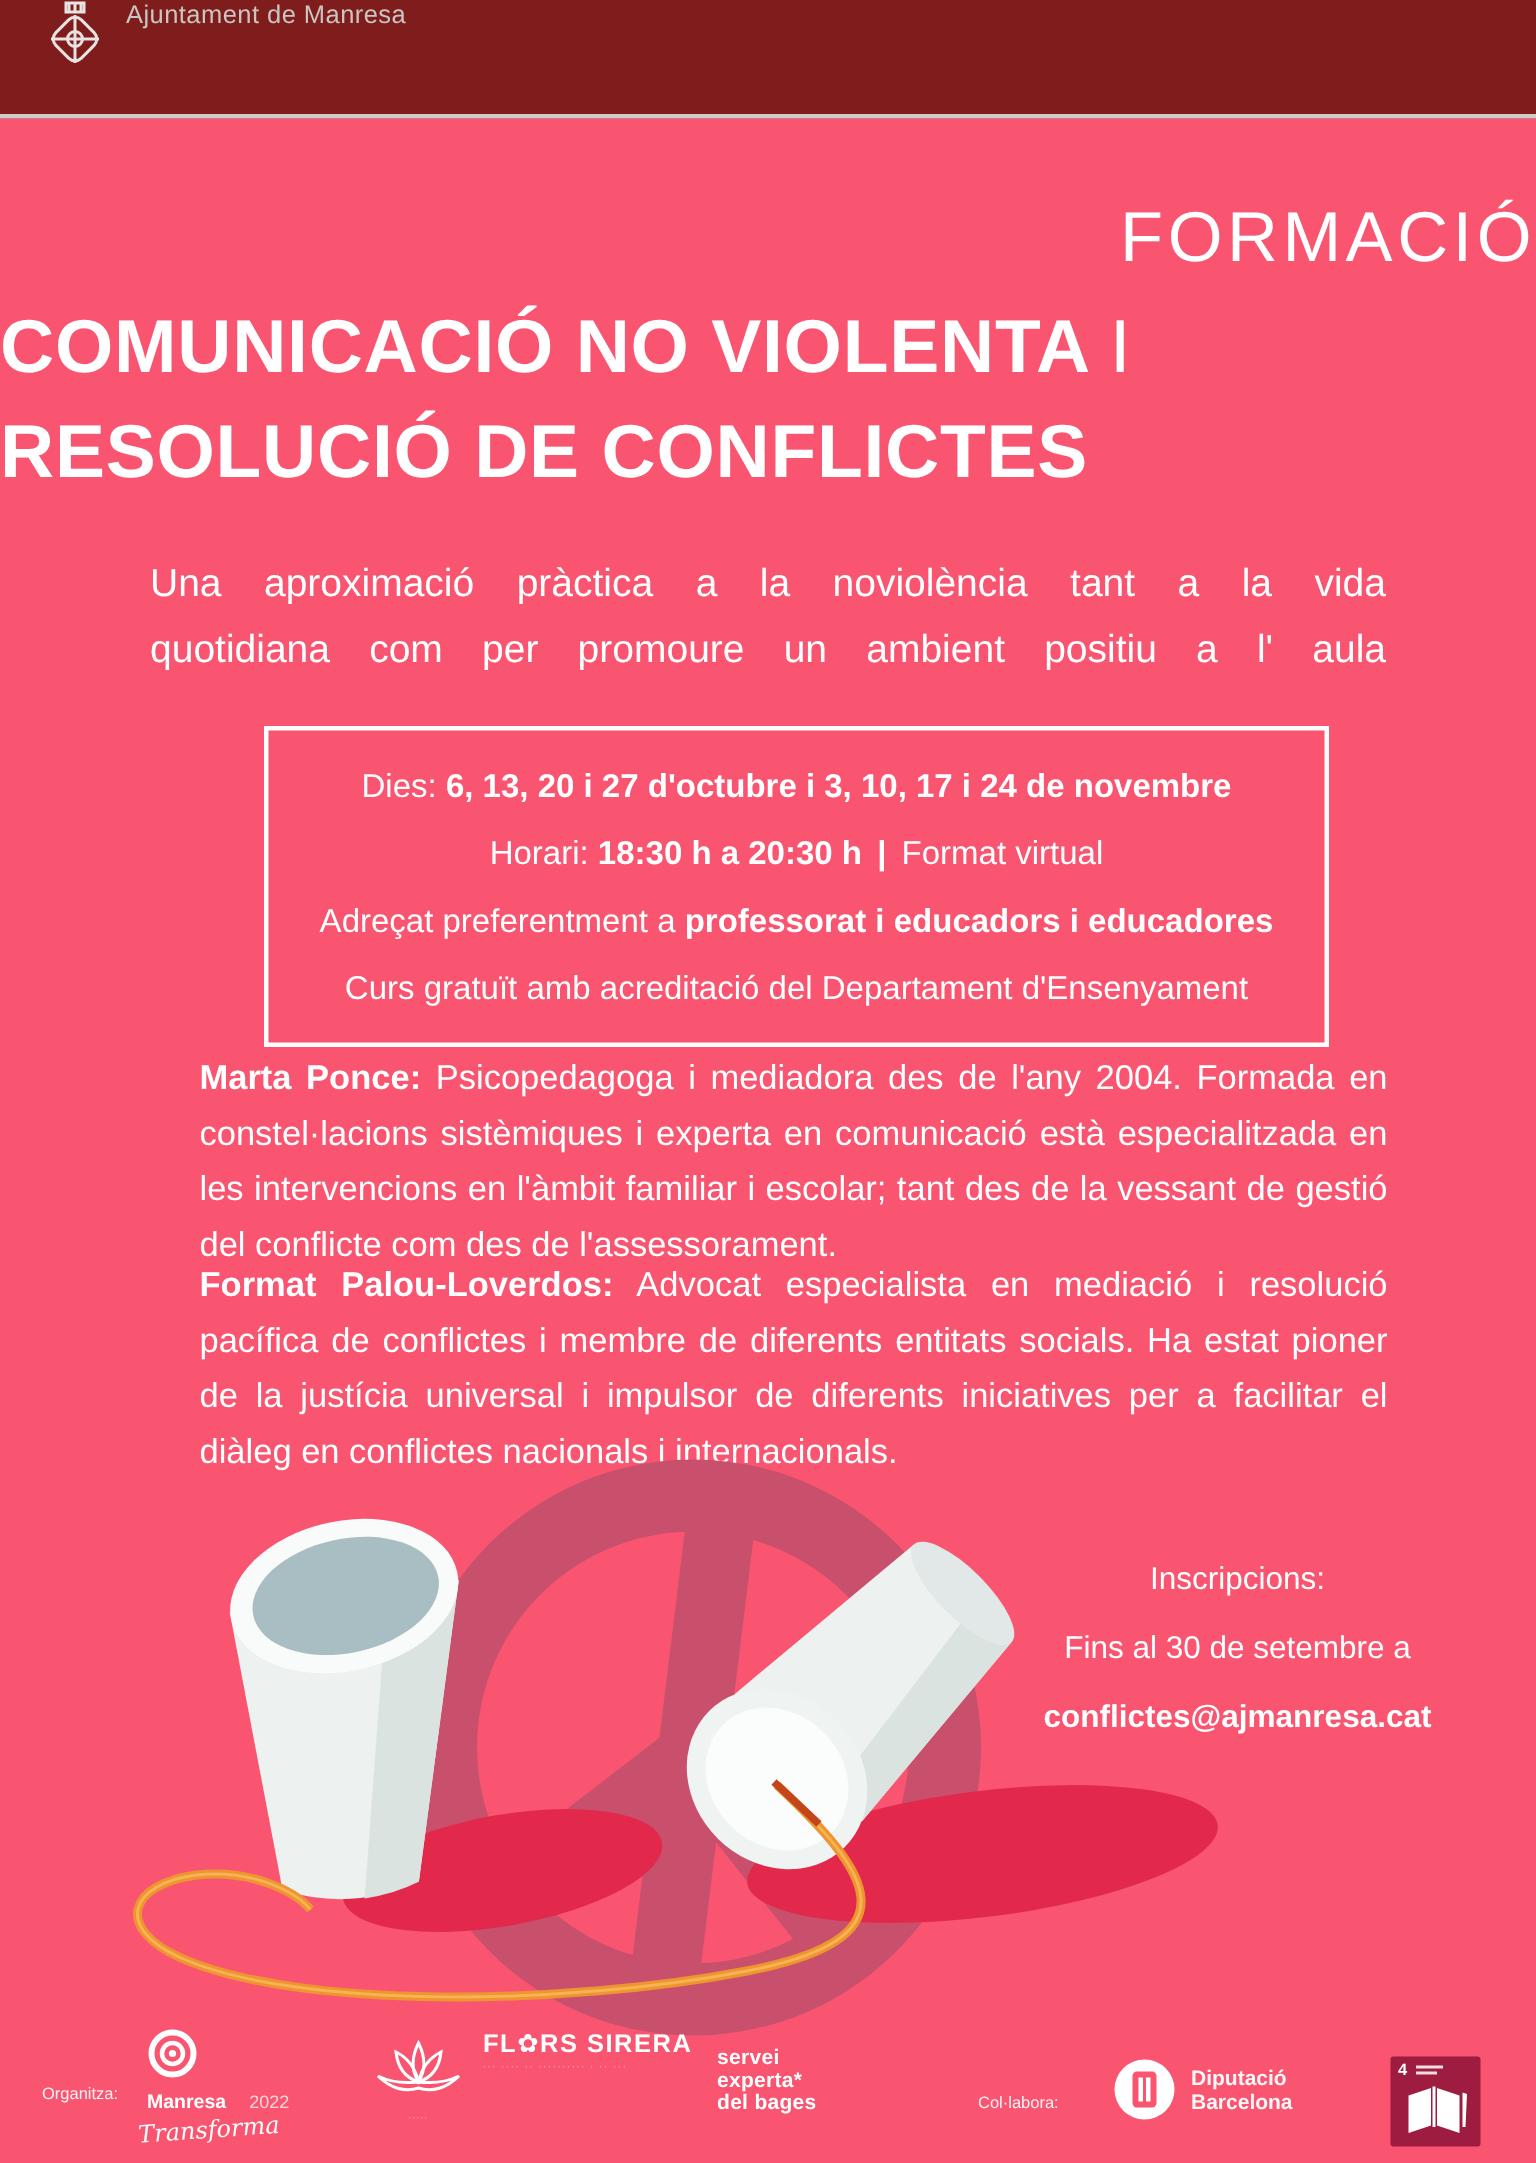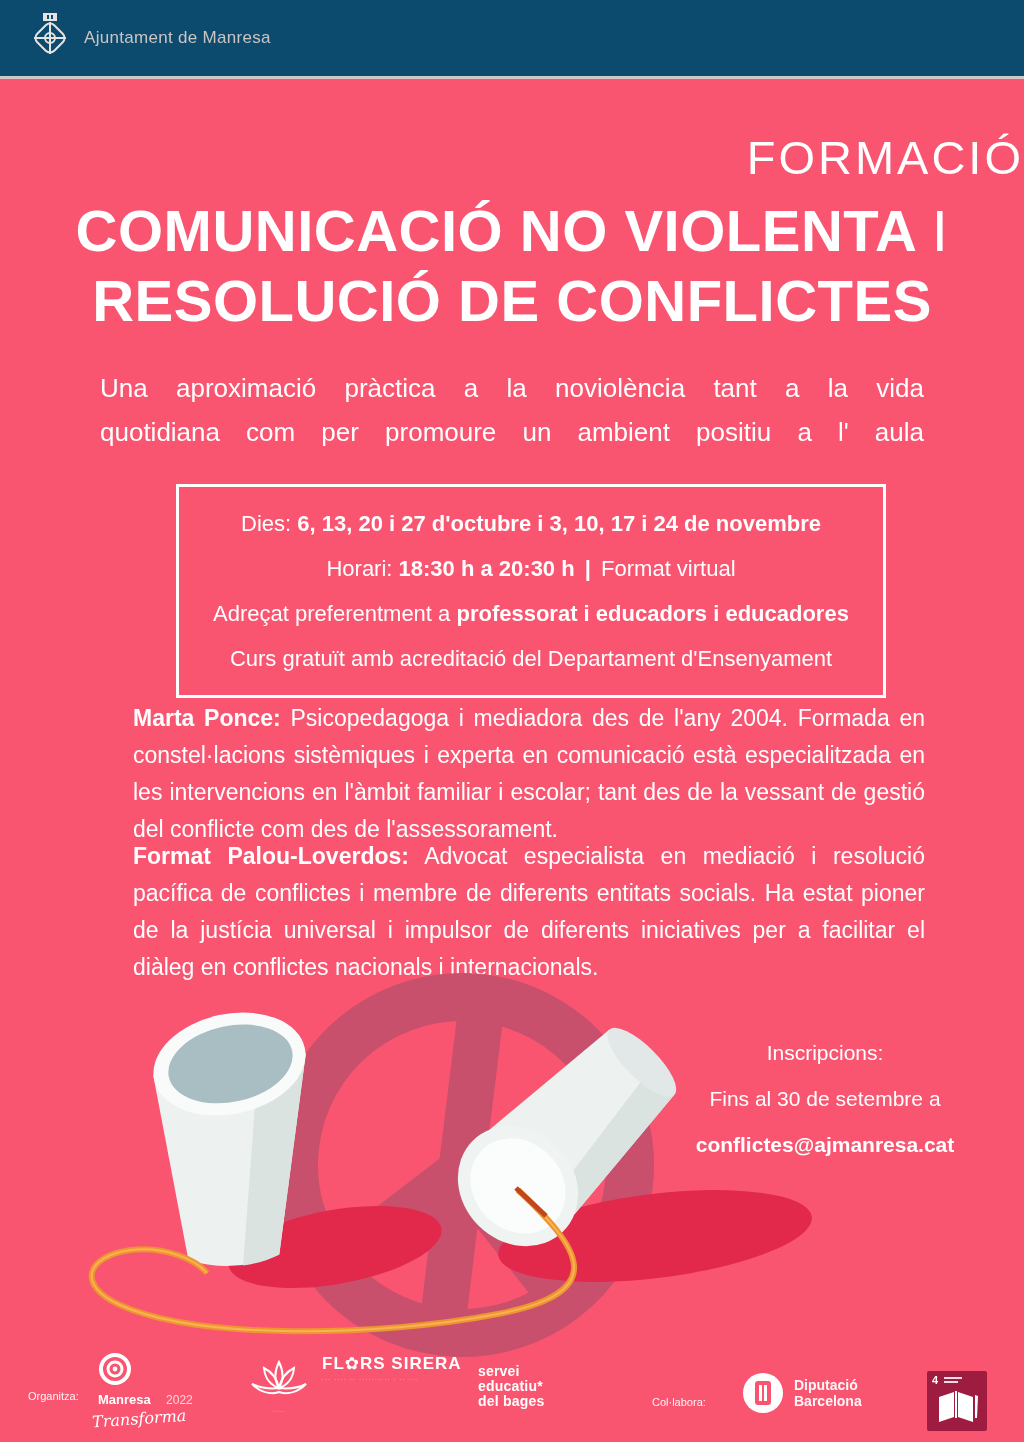--- a/index.html
+++ b/index.html
@@ -1,27 +1,27 @@
 <!DOCTYPE html>
 <html><head>
 <meta charset="utf-8">
 <style>
   html,body{margin:0;padding:0;background:#444;}
   #poster{position:relative;width:1024px;height:1442px;overflow:hidden;
           background:#F95570;font-family:"Liberation Sans","DejaVu Sans",sans-serif;color:#fff;}
   
-  .topbar{position:absolute;left:0;top:0;width:1024px;height:76px;background:#0c4a6e;
-          border-bottom:3px solid #cfc9c7;display:flex;align-items:center;}
+  .topbar{position:absolute;left:0;top:0;width:1024px;height:76px;background:#7f1d1d;
+          border-bottom:3px solid #cfc9c7;display:flex;}
   .topbar .crest{margin-left:30px;width:40px;height:52px;flex:0 0 auto;}
   .topbar .orgname{margin-left:14px;font-size:17px;color:#c9c5c3;letter-spacing:.3px;}
   
   .kicker{position:absolute;left:0;top:130px;width:1024px;text-align:right;
           font-size:47px;letter-spacing:3px;font-weight:400;}
-  .title{position:absolute;left:0;top:196px;width:1024px;text-align:center;
-         font-size:58px;font-weight:bold;line-height:70px;letter-spacing:.5px;}
+  .title{position:absolute;left:0;top:196px;width:1024px;text-align:left;
+         font-size:50px;font-weight:bold;line-height:70px;letter-spacing:.5px;}
   .title .thin{font-weight:400;}
   .subtitle{position:absolute;left:100px;top:366px;width:824px;font-size:26px;line-height:44px;}
   .subtitle div{text-align:justify;text-align-last:justify;}
   
   .detailsbox{position:absolute;left:176px;top:484px;width:688px;padding:14px 8px;
               border:3px solid #ffffff;text-align:center;font-size:22px;line-height:45px;}
   .detailsbox b{font-weight:bold;}
   .sep{font-weight:bold;padding:0 4px;}
   
   .bio{position:absolute;left:133px;width:792px;font-size:23px;line-height:37px;
@@ -176,21 +176,21 @@
     <div class="tag">·····</div>
   </div>
 
   <div class="flors">
     <div class="name">FL✿RS SIRERA</div>
     <div class="tag">··· ···· ·· ·········· · ·· ···</div>
   </div>
 
   <div class="servei">
     <div>servei</div>
-    <div>educatiu*</div>
+    <div>experta*</div>
     <div>del bages</div>
   </div>
 
   <div class="footer-label" id="col-label">Col·labora:</div>
 
   <div class="diputacio">
     <svg width="42" height="42" viewBox="0 0 42 42">
       <circle cx="21" cy="21" r="20" fill="#fff"></circle>
       <rect x="13" y="9" width="16" height="24" rx="3" fill="#F95570"></rect>
       <rect x="17" y="13" width="3" height="16" fill="#fff"></rect>

